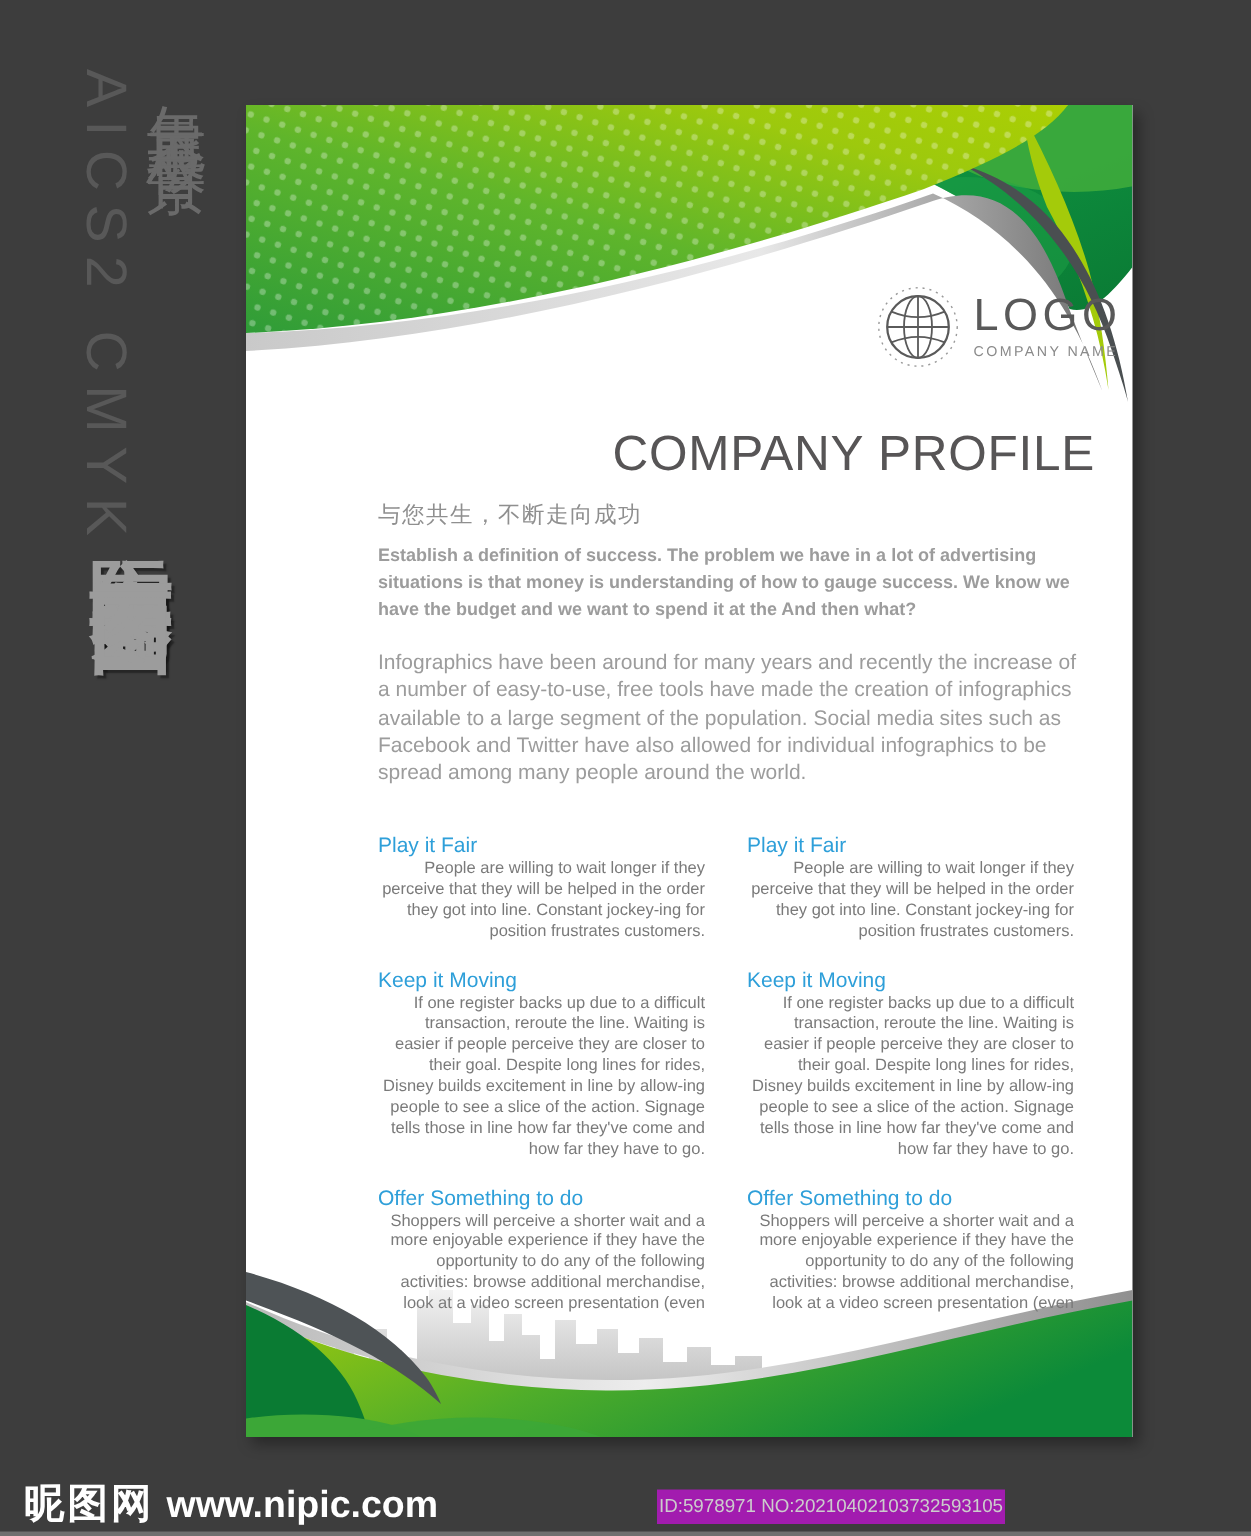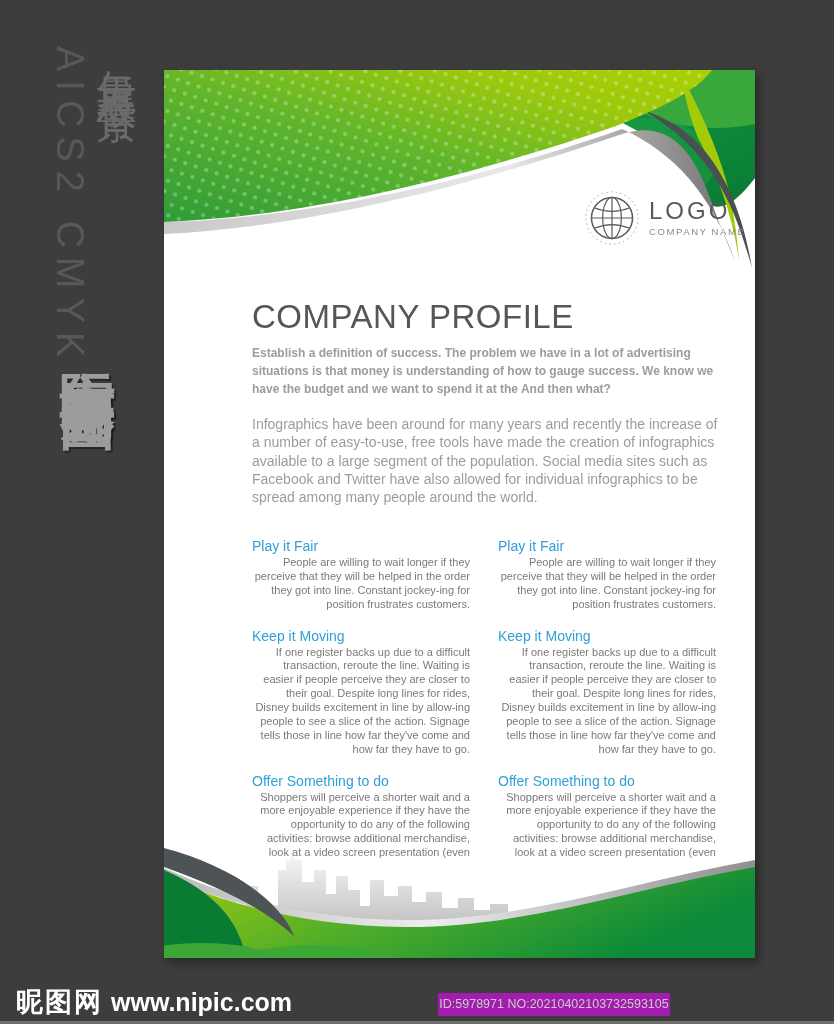--- a/index.html
+++ b/index.html
@@ -27,27 +27,27 @@
     position:absolute; left:164px; top:70px; width:591px; height:888px;
     background:#ffffff; overflow:hidden;
     box-shadow:4px 5px 9px rgba(0,0,0,.35);
   }
   .page svg.deco { position:absolute; left:0; top:0; }
 
   
   .logo { position:absolute; left:420px; top:118px; width:170px; height:60px; z-index:2; display:flex; align-items:center; }
   .logo .globe { width:56px; height:56px; flex:0 0 auto; }
   .logo .l-text { margin-left:9px; }
-  .logo .l-title { font-size:24px; letter-spacing:3px; color:#595959; font-weight:400; line-height:1; }
+  .logo .l-title { font-size:30px; letter-spacing:3px; color:#595959; font-weight:400; line-height:1; }
   .logo .l-sub   { font-size:9.5px; letter-spacing:1.6px; color:#8a8a8a; margin-top:3px; }
 
   
   .content { position:absolute; left:88px; top:210px; width:478px; z-index:2; }
   .h-cn { font-size:21px; font-weight:bold; color:#f08200; letter-spacing:1px; }
-  .h-en { font-size:33px; color:#575556; letter-spacing:.5px; margin-top:18px; }
+  .h-en { font-size:33px; color:#575556; letter-spacing:.5px; margin-top:3px;text-align:right; }
   .tagline { font-size:15px; color:#8f8f8f; margin-top:13px; letter-spacing:1px; }
   .p1 { font-size:12px; color:#9c9c9c; line-height:1.48; margin-top:9px;  width:462px;font-weight:bold; }
   .p2 { font-size:14px; color:#9c9c9c; line-height:1.3;  margin-top:17px; width:470px; }
 
   .columns { display:flex; gap:28px; margin-top:32px; }
   .col { width:218px; }
   .sec { margin-bottom:16px; }
   .sec-h { font-size:14px; color:#2e9fd9; margin-bottom:2px; }
   .sec-b { font-size:11px; color:#7a7a7a; line-height:1.26;text-align:right; }
 
@@ -153,20 +153,21 @@
       <path d="M11,41 Q30,33 49,41" fill="none" stroke="#5a5a5a" stroke-width="1.3"></path>
     </svg>
     <div class="l-text">
       <div class="l-title">LOGO</div>
       <div class="l-sub">COMPANY NAME</div>
     </div>
   </div>
 
   <div class="content">
     <div class="h-en">COMPANY PROFILE</div>
+    <div class="tagline">与您共生，不断走向成功</div>
     <div class="p1">Establish a definition of success.  The problem we have in a lot of advertising situations is that money is understanding of how to gauge success. We know we have the budget and we want to spend it at the And then what?</div>
     <div class="p2">Infographics have been around for many years and recently the increase of a number of easy-to-use, free tools have made the creation of infographics available to a large segment of the population. Social media sites such as Facebook and Twitter have also allowed for individual infographics to be spread among many people around the world.</div>
 
     <div class="columns">
       <div class="col">
         <div class="sec">
           <div class="sec-h">Play it Fair</div>
           <div class="sec-b">People are willing to wait longer if they perceive that they will be helped in the order they got into line. Constant jockey-ing for position frustrates customers.</div>
         </div>
         <div class="sec">

